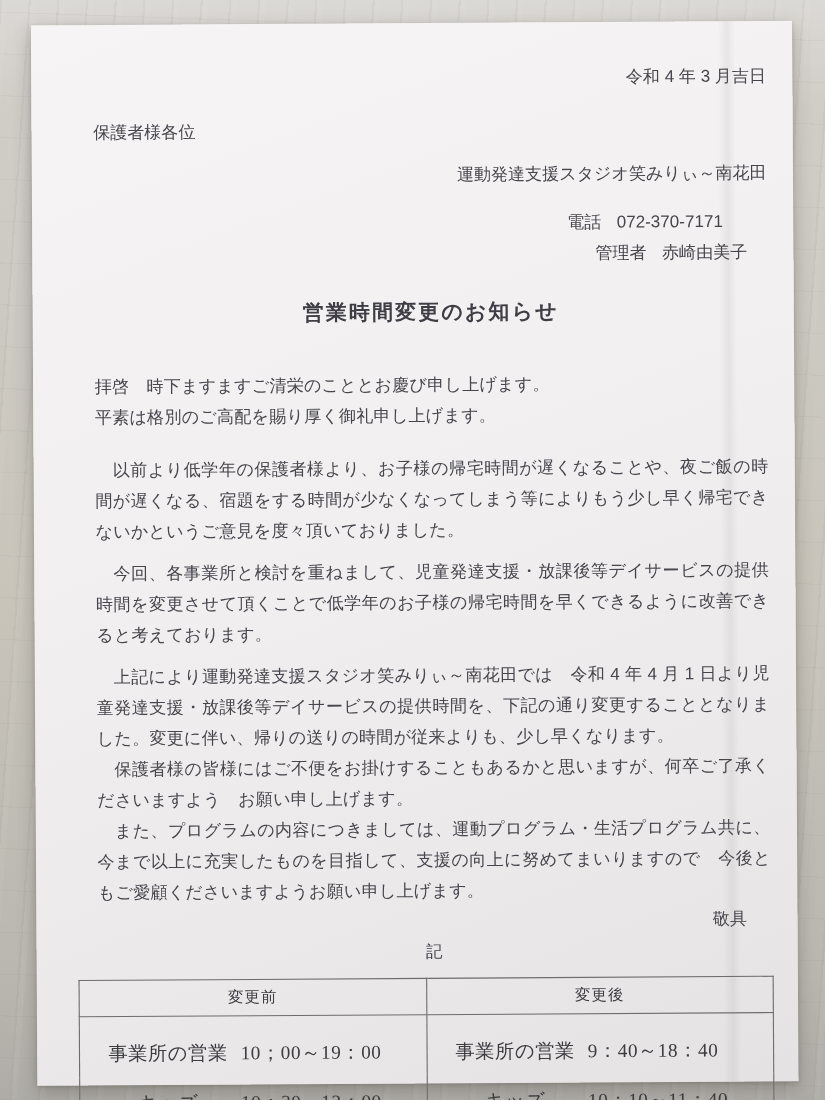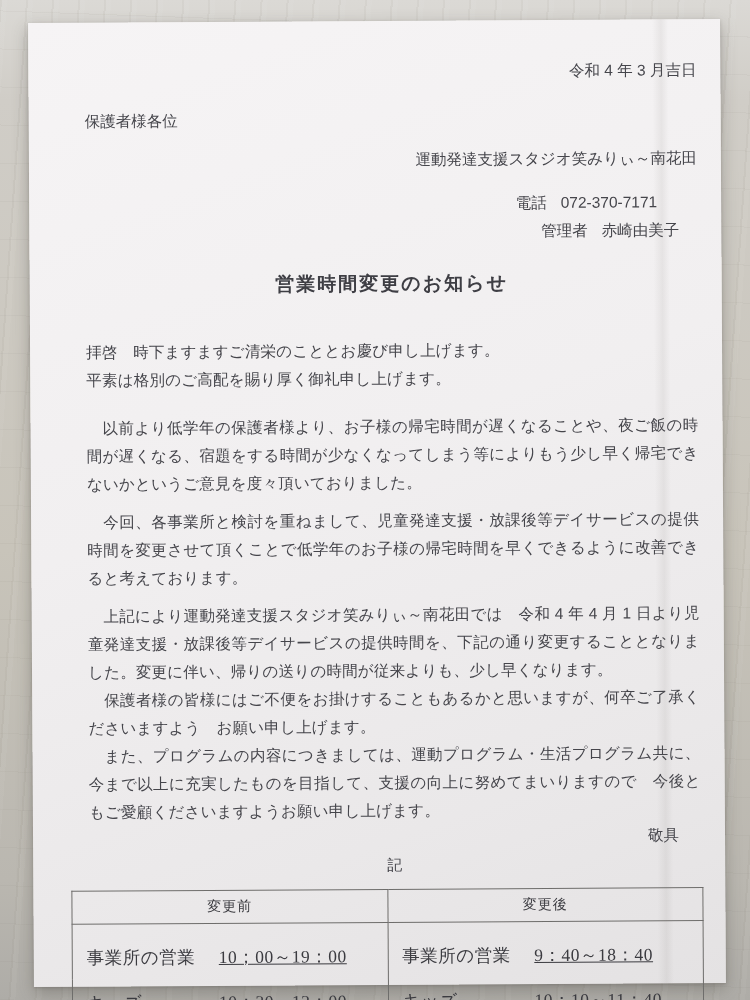--- a/index.html
+++ b/index.html
@@ -94,22 +94,22 @@
   table.sched td {
     border-left: 1.4px solid #6e6d6b;
     border-right: 1.4px solid #6e6d6b;
     font-size: 17.5px;
     height: 45px;
     padding: 0 0 0 14px;
     vertical-align: middle;
   }
   table.sched tr.first td { padding-top: 10px; }
   .cell-flex { display: flex; align-items: center; }
-  .prog-label { display: inline-block; width: 132px; letter-spacing: 0.5px; }
-  .time-range { display: inline-block; letter-spacing: 0.5px; text-decoration: underline; }
+  .prog-label { display: inline-block; width: 132px; letter-spacing: 0.5px; text-align: center; }
+  .time-range { display: inline-block; letter-spacing: 0.5px; }
 </style>
 </head>
 <body>
 
 <div class="scene">
   <div class="desk-texture"></div>
 
   <div class="paper">
     <div class="paper-crease"></div>
 

